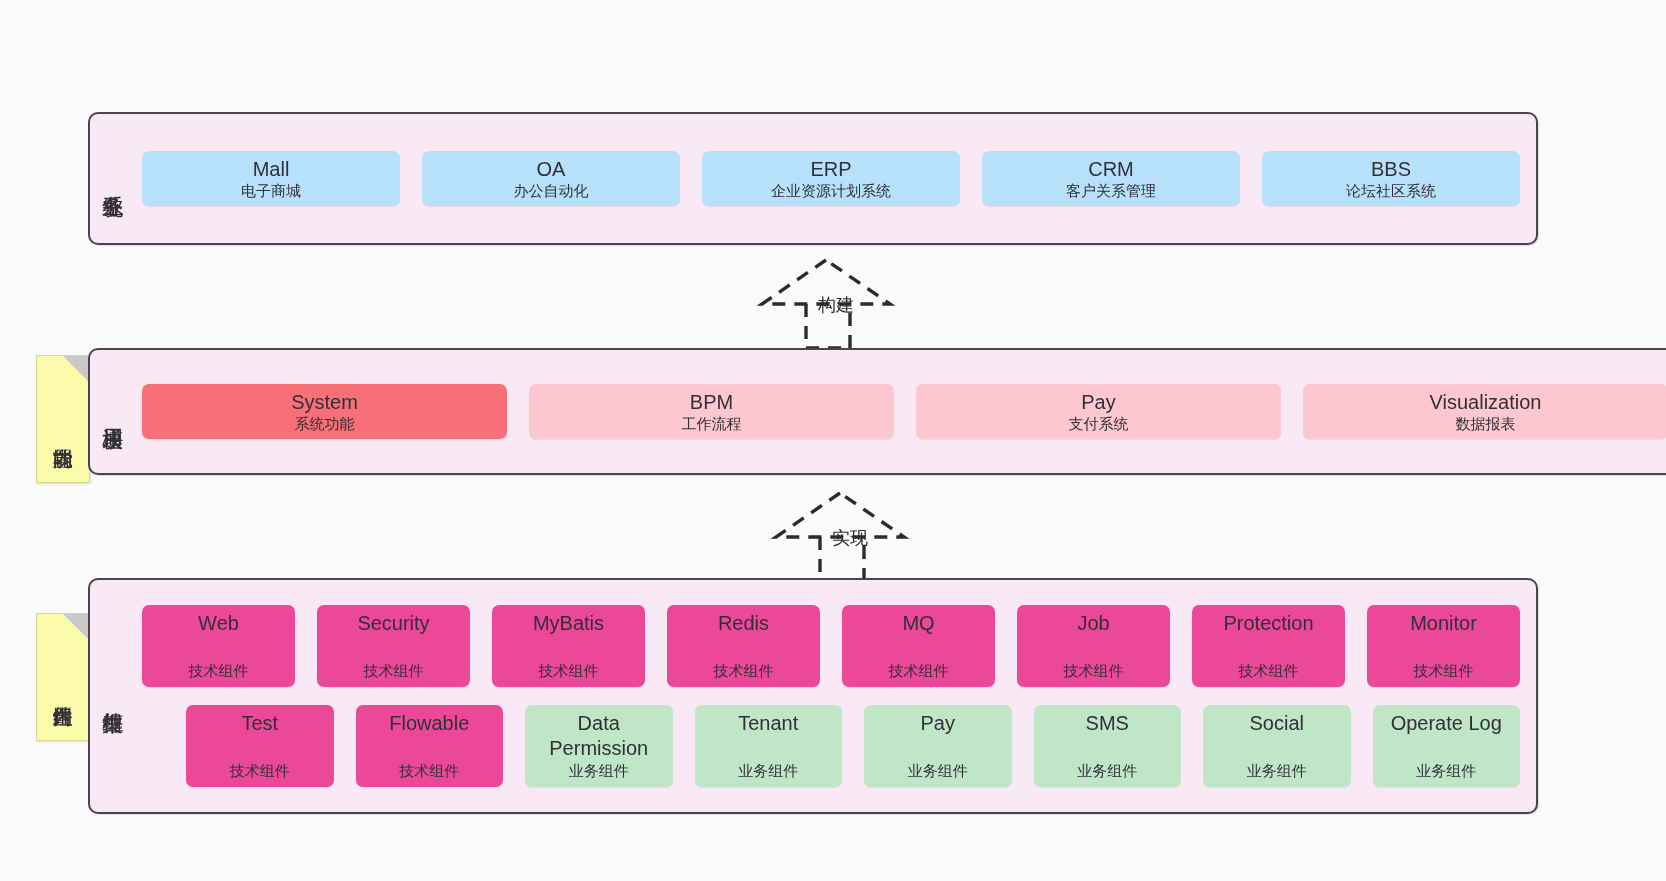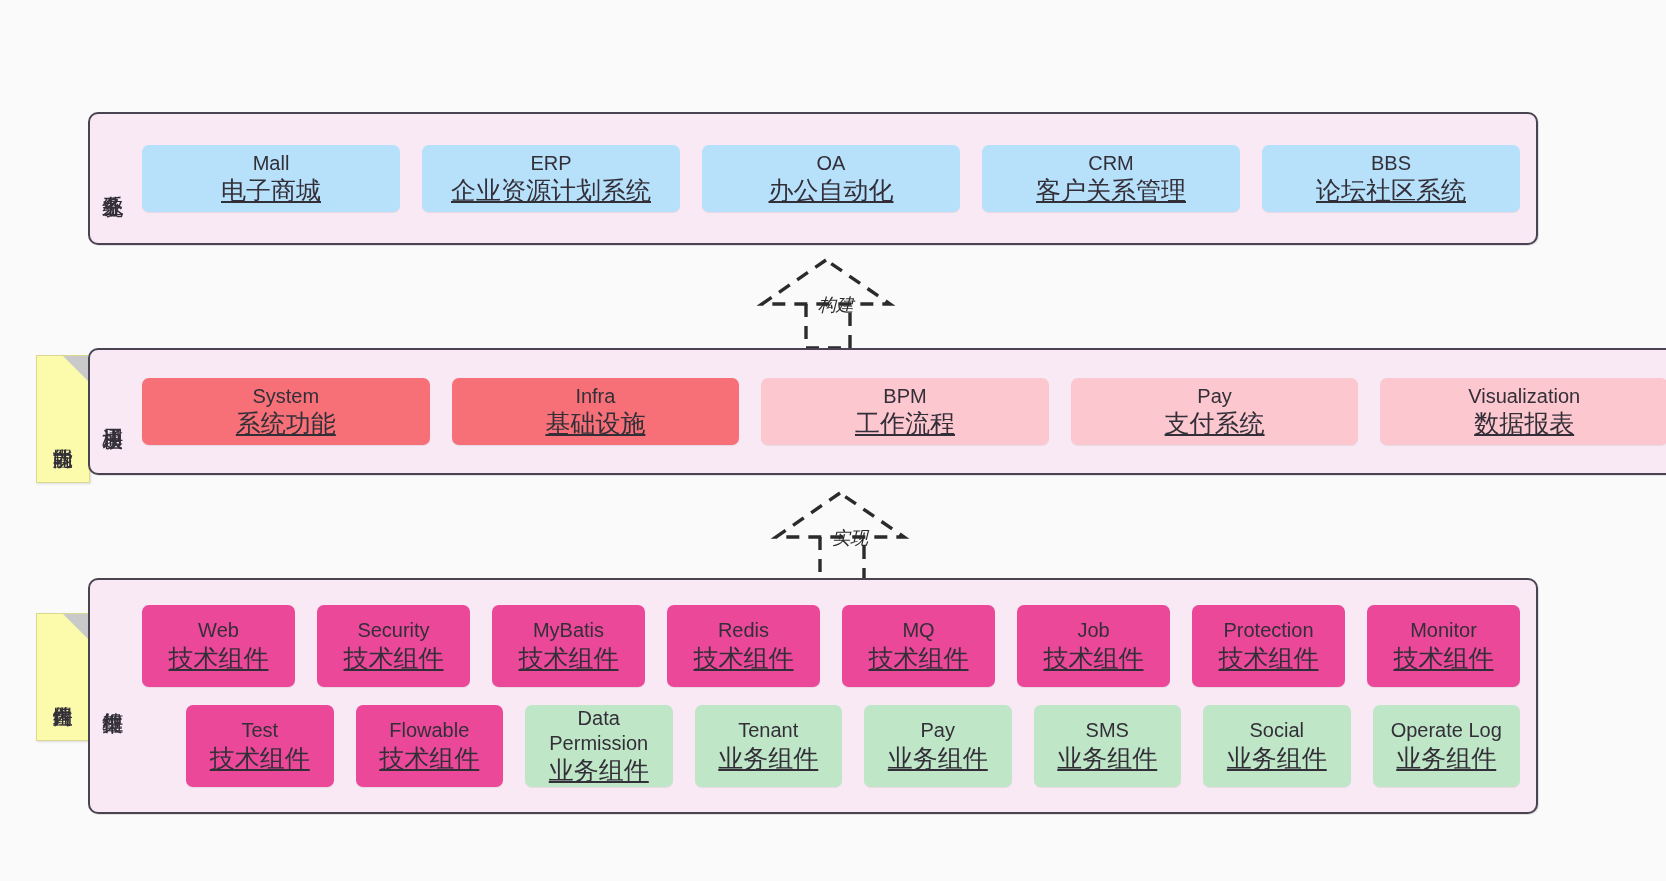--- a/index.html
+++ b/index.html
@@ -60,36 +60,35 @@
     align-items: stretch;
   }
 
   
   .card {
     flex: 1 1 0;
     border-radius: 7px;
     display: flex;
     flex-direction: column;
     align-items: center;
-    justify-content: center;
+    justify-content: space-between;
     text-align: center;
     color: #332f38;
     line-height: 1.24;
     padding: 6px 4px;
     box-shadow: 0 1px 1px rgba(0,0,0,0.07);
   }
   .card .card-name {
     font-size: 20px;
     display: block;
     white-space: pre-line;
   }
   .card .card-sub {
-    font-size: 25px;
+    font-size: 15px;
     display: block;
-    text-decoration: underline;
   }
   .card.blue   { background: #b7e1fb; }
   .card.red    { background: #f77078; }
   .card.pink   { background: #fcc7cf; }
   .card.green  { background: #ec4899; }
   .card.lgreen { background: #bee6c7; }
 
   
   .note {
     position: absolute;
@@ -123,45 +122,44 @@
   .arrow {
     position: absolute;
     pointer-events: none;
   }
   .arrow-label {
     position: absolute;
     font-size: 18px;
     color: #2b2b2b;
     background: transparent;
     white-space: nowrap;
-    font-style: italic;
   }
 </style>
 </head>
 <body>
 
 <div id="canvas">
 
   <div class="layer" id="layer-business" style="left:88px; top:112px; width:1450px; height:133px;">
     <div class="layer-title">
       <span>业务系统</span>
     </div>
     <div class="layer-body">
       <div class="row">
         <div class="card blue">
           <span class="card-name">Mall</span>
           <span class="card-sub">电子商城</span>
         </div>
         <div class="card blue">
+          <span class="card-name">OA</span>
+          <span class="card-sub">办公自动化</span>
+        </div>
+        <div class="card blue">
           <span class="card-name">ERP</span>
           <span class="card-sub">企业资源计划系统</span>
-        </div>
-        <div class="card blue">
-          <span class="card-name">OA</span>
-          <span class="card-sub">办公自动化</span>
         </div>
         <div class="card blue">
           <span class="card-name">CRM</span>
           <span class="card-sub">客户关系管理</span>
         </div>
         <div class="card blue">
           <span class="card-name">BBS</span>
           <span class="card-sub">论坛社区系统</span>
         </div>
       </div>
@@ -182,24 +180,20 @@
   <div class="layer" id="layer-common" style="left:88px; top:348px; width:1598px; height:127px;">
     <div class="layer-title">
       <span>通用模块</span>
     </div>
     <div class="layer-body">
       <div class="row">
         <div class="card red">
           <span class="card-name">System</span>
           <span class="card-sub">系统功能</span>
         </div>
-        <div class="card red">
-          <span class="card-name">Infra</span>
-          <span class="card-sub">基础设施</span>
-        </div>
         <div class="card pink">
           <span class="card-name">BPM</span>
           <span class="card-sub">工作流程</span>
         </div>
         <div class="card pink">
           <span class="card-name">Pay</span>
           <span class="card-sub">支付系统</span>
         </div>
         <div class="card pink">
           <span class="card-name">Visualization</span>

